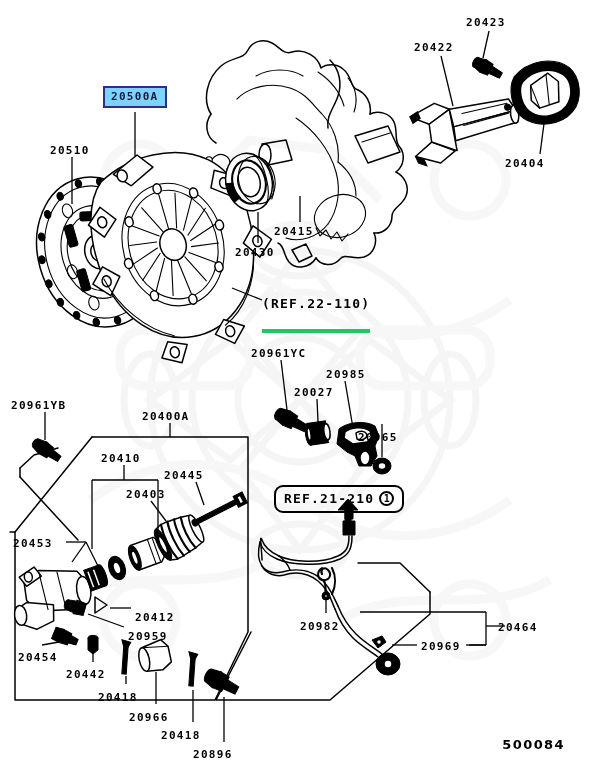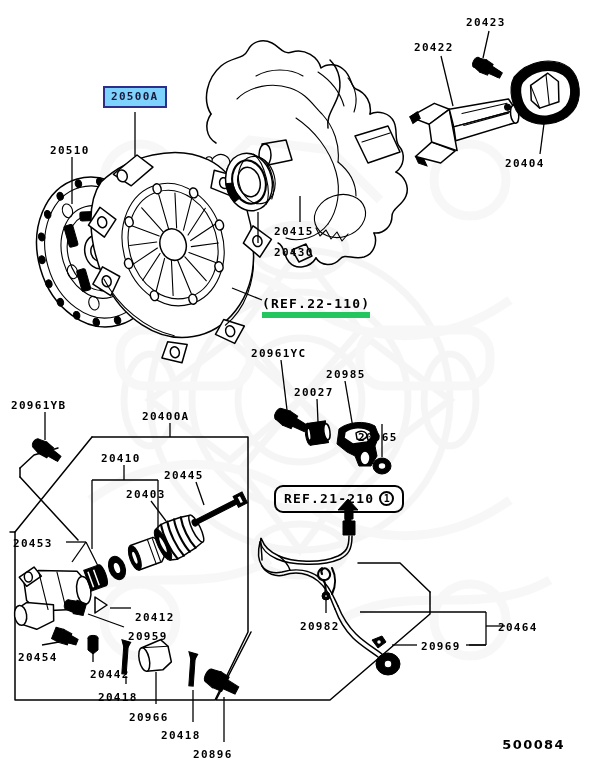--- a/index.html
+++ b/index.html
@@ -50,22 +50,22 @@
     position: absolute;
     font-family: "DejaVu Sans Mono", monospace;
     font-size: 13px;
     font-weight: 700;
     letter-spacing: 1.2px;
     color: #000;
     white-space: nowrap;
     line-height: 1;
   }
   .refbox.underlined {
-    border-bottom: 6px solid #22c55e;
-    padding-bottom: 2px;
+    border-bottom: 4px solid #22c55e;
+    padding-bottom: 19px;
   }
   .refbox.rounded {
     border: 2px solid #000;
     border-radius: 9px;
     padding: 4px 8px 5px 8px;
     display: flex;
     align-items: center;
     gap: 5px;
   }
   .circnum {
@@ -610,35 +610,35 @@
 
   <div>
 
     <div class="callout hl" style="left:103px; top:86px;">20500A</div>
 
     <div class="callout" style="left:466px; top:17px;">20423</div>
     <div class="callout" style="left:414px; top:42px;">20422</div>
     <div class="callout" style="left:505px; top:158px;">20404</div>
     <div class="callout" style="left:50px;  top:145px;">20510</div>
     <div class="callout" style="left:274px; top:226px;">20415</div>
-    <div class="callout" style="left:235px; top:247px;margin-left:39px;">20430</div>
+    <div class="callout" style="left:235px; top:247px;">20430</div>
     <div class="callout" style="left:251px; top:348px;">20961YC</div>
     <div class="callout" style="left:326px; top:369px;">20985</div>
     <div class="callout" style="left:294px; top:387px;">20027</div>
     <div class="callout" style="left:358px; top:412px;margin-top:20px;">20965</div>
     <div class="callout" style="left:11px;  top:400px;">20961YB</div>
     <div class="callout" style="left:142px; top:411px;">20400A</div>
     <div class="callout" style="left:101px; top:453px;text-align:right;">20410</div>
     <div class="callout" style="left:164px; top:470px;">20445</div>
     <div class="callout" style="left:126px; top:489px;">20403</div>
     <div class="callout" style="left:13px;  top:538px;">20453</div>
     <div class="callout" style="left:135px; top:612px;">20412</div>
     <div class="callout" style="left:128px; top:631px;">20959</div>
     <div class="callout" style="left:18px;  top:652px;">20454</div>
-    <div class="callout" style="left:66px;  top:669px;margin-left:24px;">20442</div>
+    <div class="callout" style="left:66px;  top:669px;">20442</div>
     <div class="callout" style="left:98px;  top:692px;">20418</div>
     <div class="callout" style="left:129px; top:712px;">20966</div>
     <div class="callout" style="left:161px; top:730px;">20418</div>
     <div class="callout" style="left:193px; top:749px;">20896</div>
     <div class="callout" style="left:300px; top:621px;">20982</div>
     <div class="callout" style="left:421px; top:641px;">20969</div>
     <div class="callout" style="left:498px; top:622px;">20464</div>
 
     <div class="refbox underlined" style="left:262px; top:297px;">(REF.22-110)</div>
 

